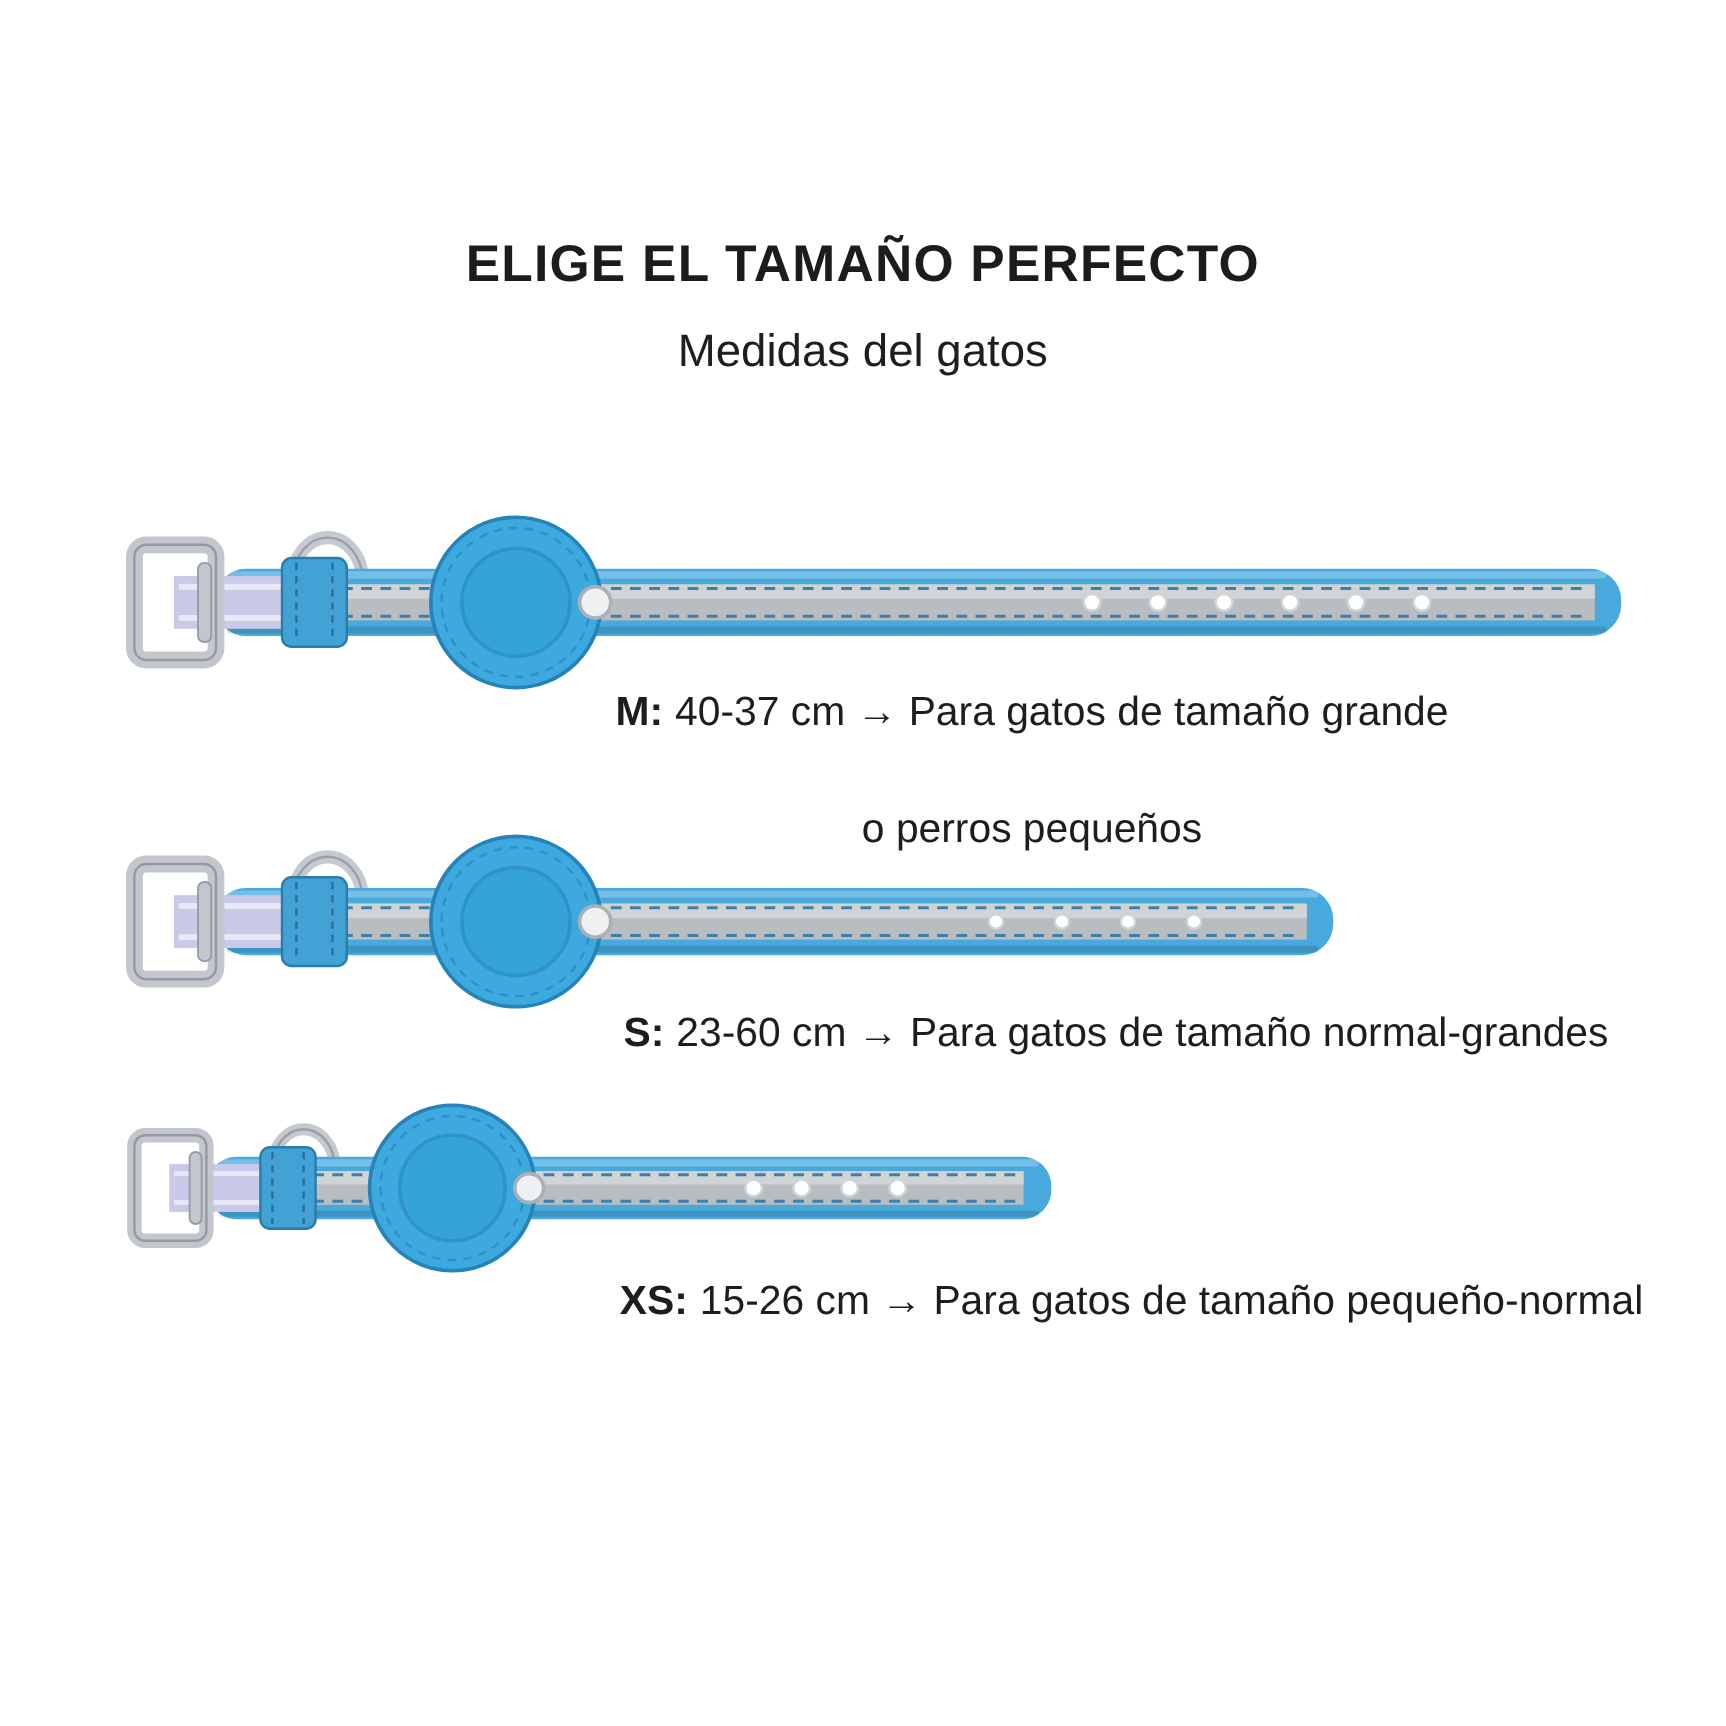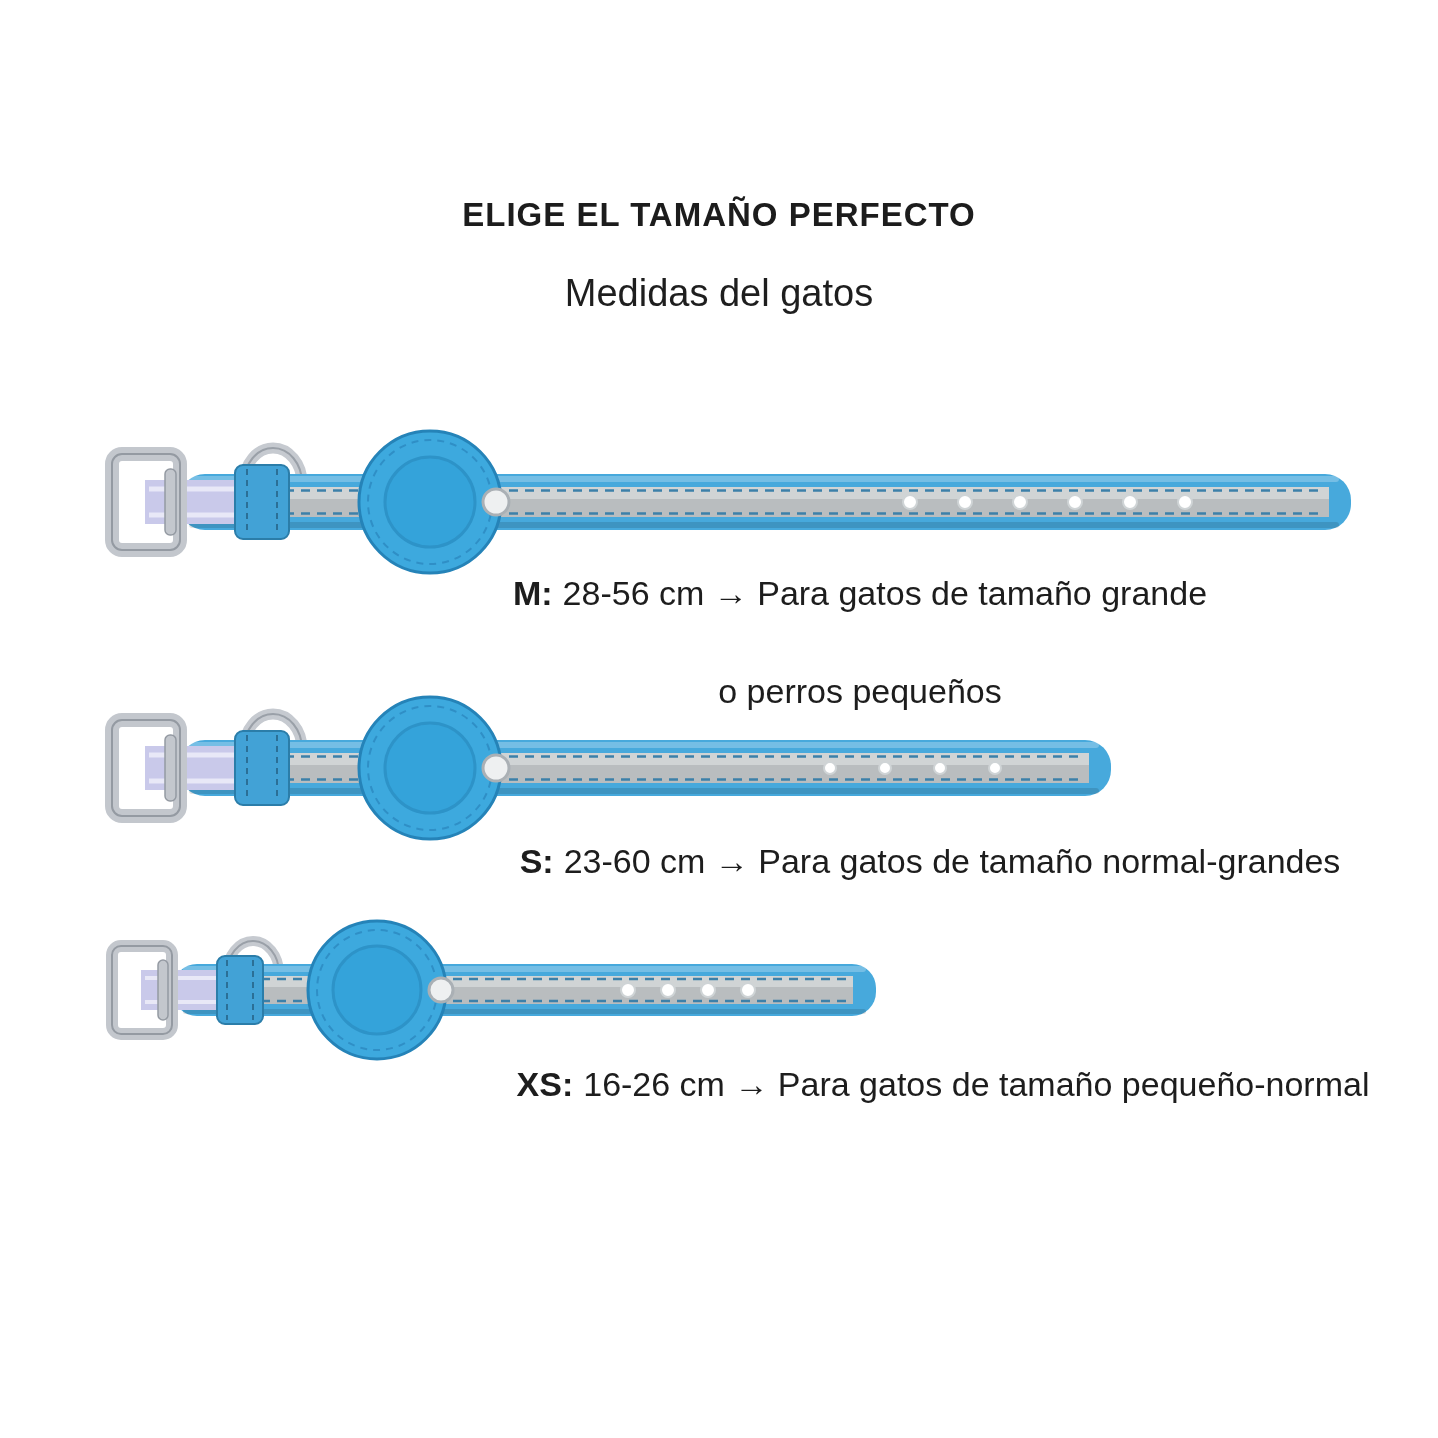--- a/index.html
+++ b/index.html
@@ -14,21 +14,21 @@
     height: 1438px;
     background: #ffffff;
     overflow: hidden;
   }
   .title {
     position: absolute;
     top: 196px;
     left: 0;
     width: 1438px;
     text-align: center;
-    font-size: 33px;
+    font-size: 43px;
     font-weight: 700;
     letter-spacing: 1px;
     color: #1c1c1c;
   }
   .subtitle {
     position: absolute;
     top: 272px;
     left: 0;
     width: 1438px;
     text-align: center;
@@ -97,21 +97,21 @@
       <circle cx="805" cy="75" r="7"></circle>
       <circle cx="860" cy="75" r="7"></circle>
       <circle cx="915" cy="75" r="7"></circle>
       <circle cx="970" cy="75" r="7"></circle>
       <circle cx="1025" cy="75" r="7"></circle>
       <circle cx="1080" cy="75" r="7"></circle>
     </g>
   </svg>
 
   <div class="caption caption-m">
-    <span class="code">M:</span><span>28-56 cm → Para gatos de tamaño grande</span>
+    <span class="code">M:</span><span>40-37 cm → Para gatos de tamaño grande</span>
   </div>
   <div class="caption caption-m-2">
     <span>o perros pequeños</span>
   </div>
 
   <svg class="collar collar-s" width="1010" height="150" viewBox="0 0 1010 150">
     <ellipse cx="168" cy="56" rx="29" ry="35" fill="none" stroke="#c6cad0" stroke-width="11"></ellipse>
     <ellipse cx="168" cy="56" rx="29" ry="35" fill="none" stroke="#9aa0a8" stroke-width="2"></ellipse>
     <rect x="74" y="47" width="932" height="56" rx="26" fill="#47a9dc"></rect>
     <rect x="84" y="49" width="910" height="6" rx="3" fill="#ffffff" opacity="0.25"></rect>
@@ -174,16 +174,16 @@
     </g>
     <g fill="#ffffff" stroke="#cfd4d6" stroke-width="2">
       <circle cx="523" cy="75" r="7"></circle>
       <circle cx="563" cy="75" r="7"></circle>
       <circle cx="603" cy="75" r="7"></circle>
       <circle cx="643" cy="75" r="7"></circle>
     </g>
   </svg>
 
   <div class="caption caption-xs">
-    <span class="code">XS:</span><span>16-26 cm → Para gatos de tamaño pequeño-normal</span>
+    <span class="code">XS:</span><span>15-26 cm → Para gatos de tamaño pequeño-normal</span>
   </div>
 
 </div>
 
 </body></html>

